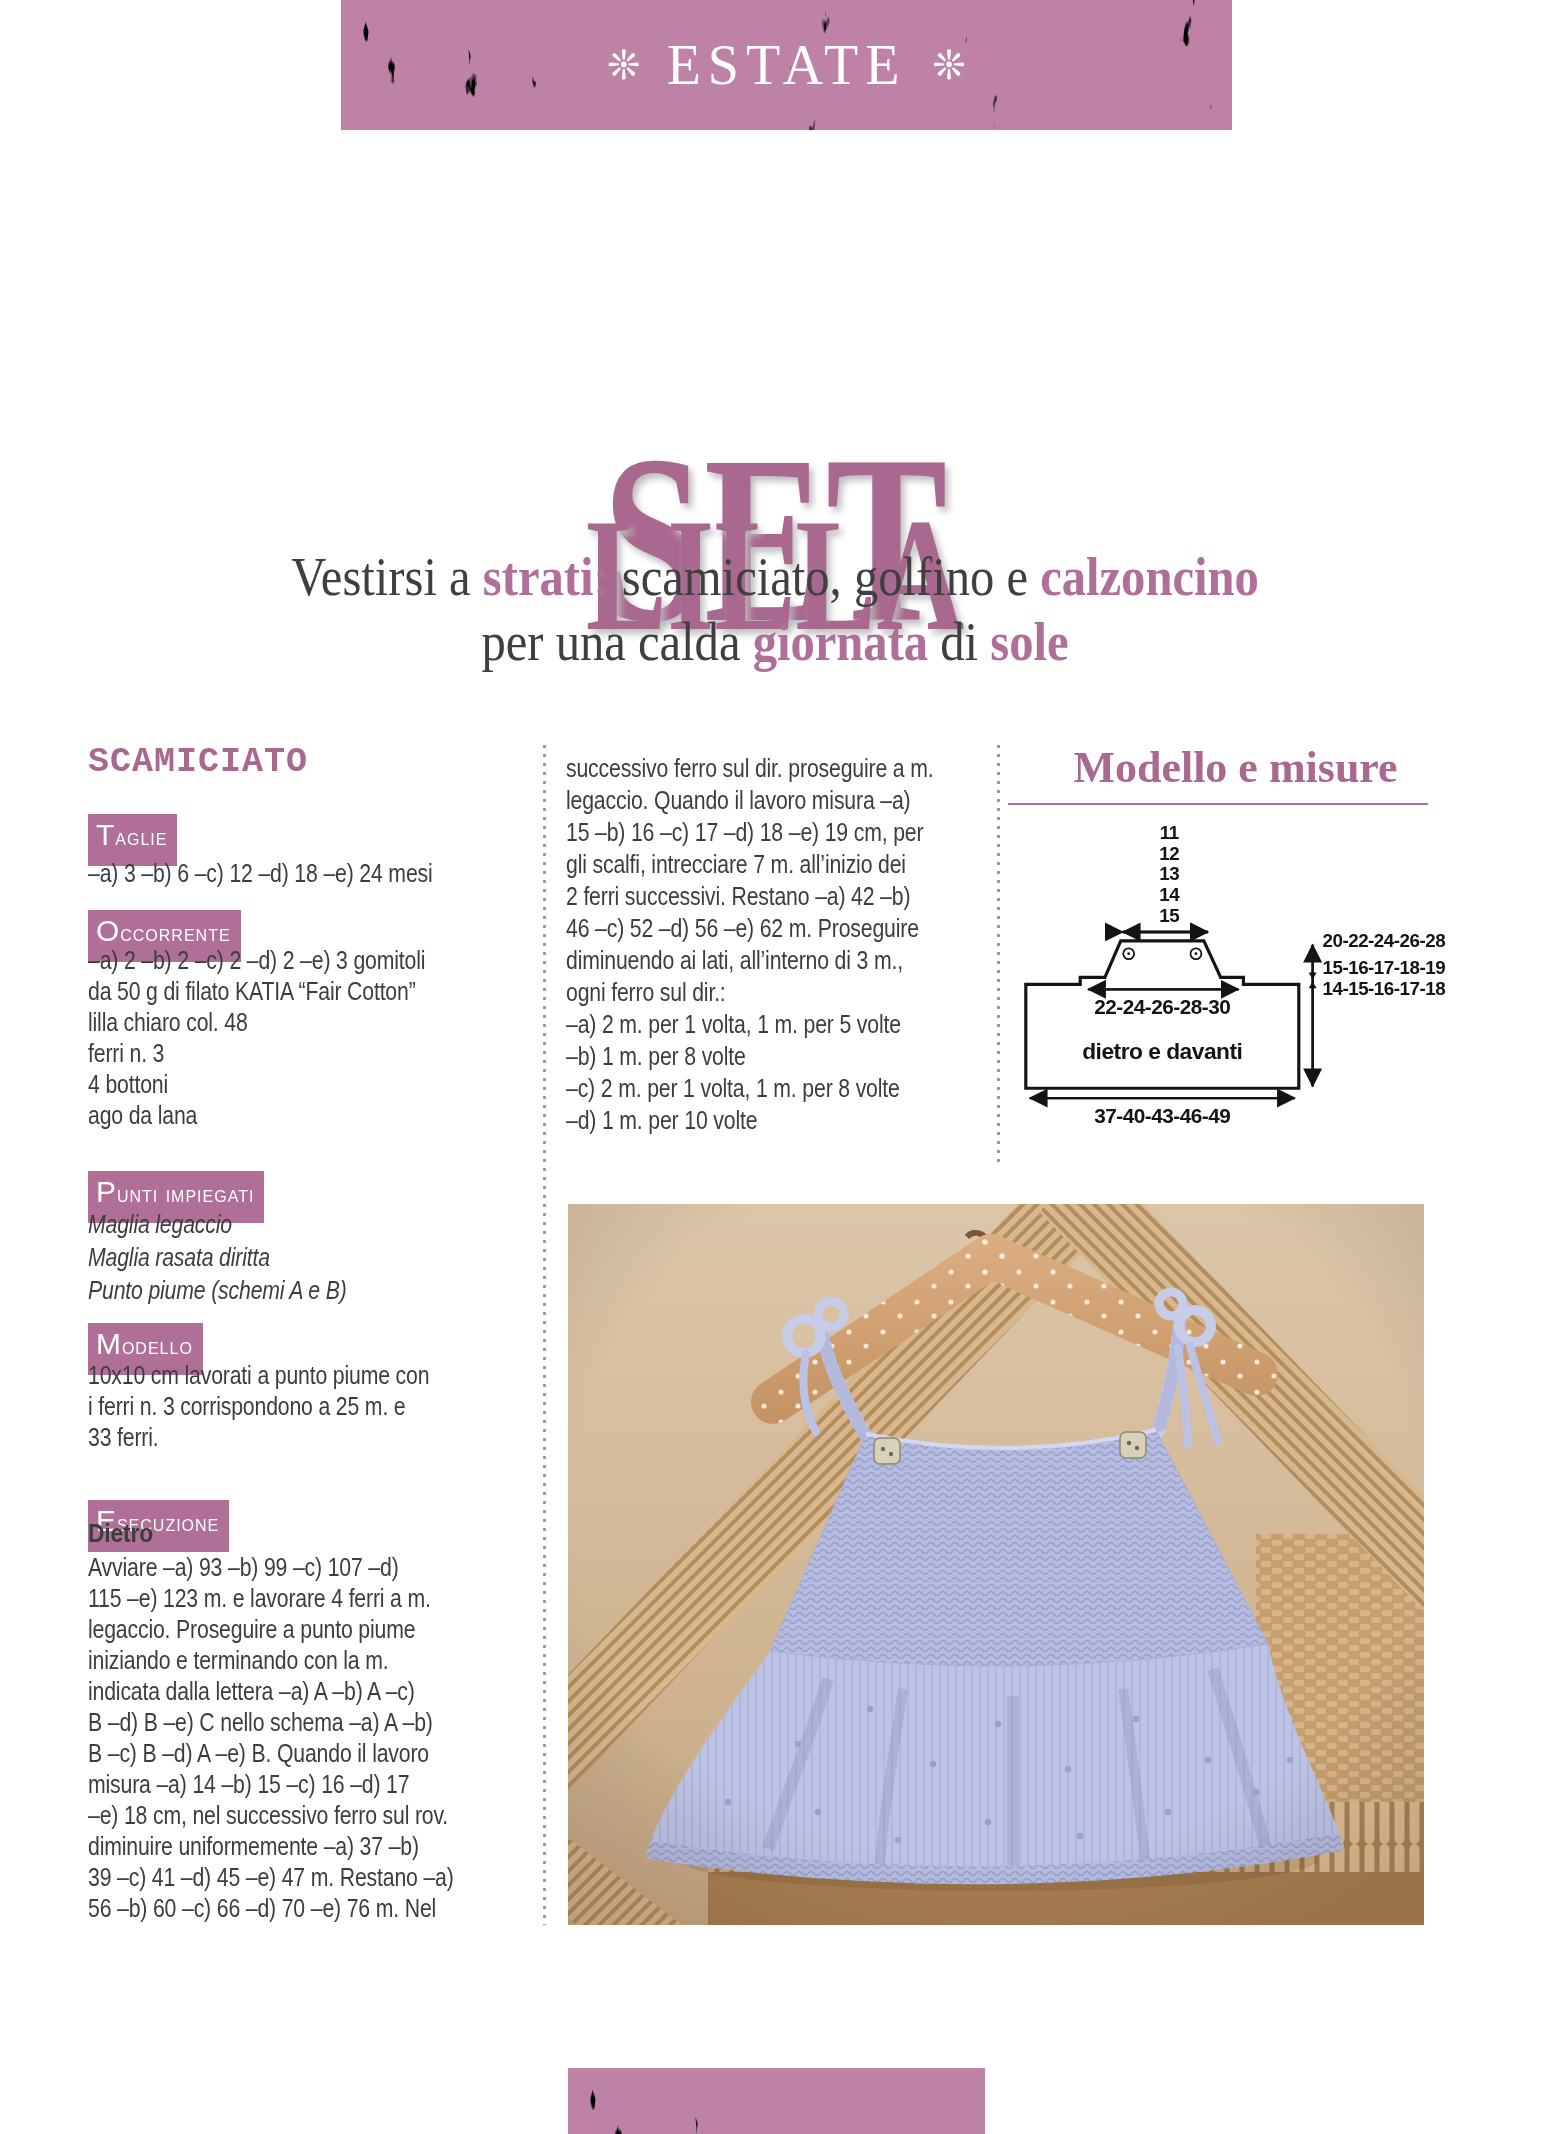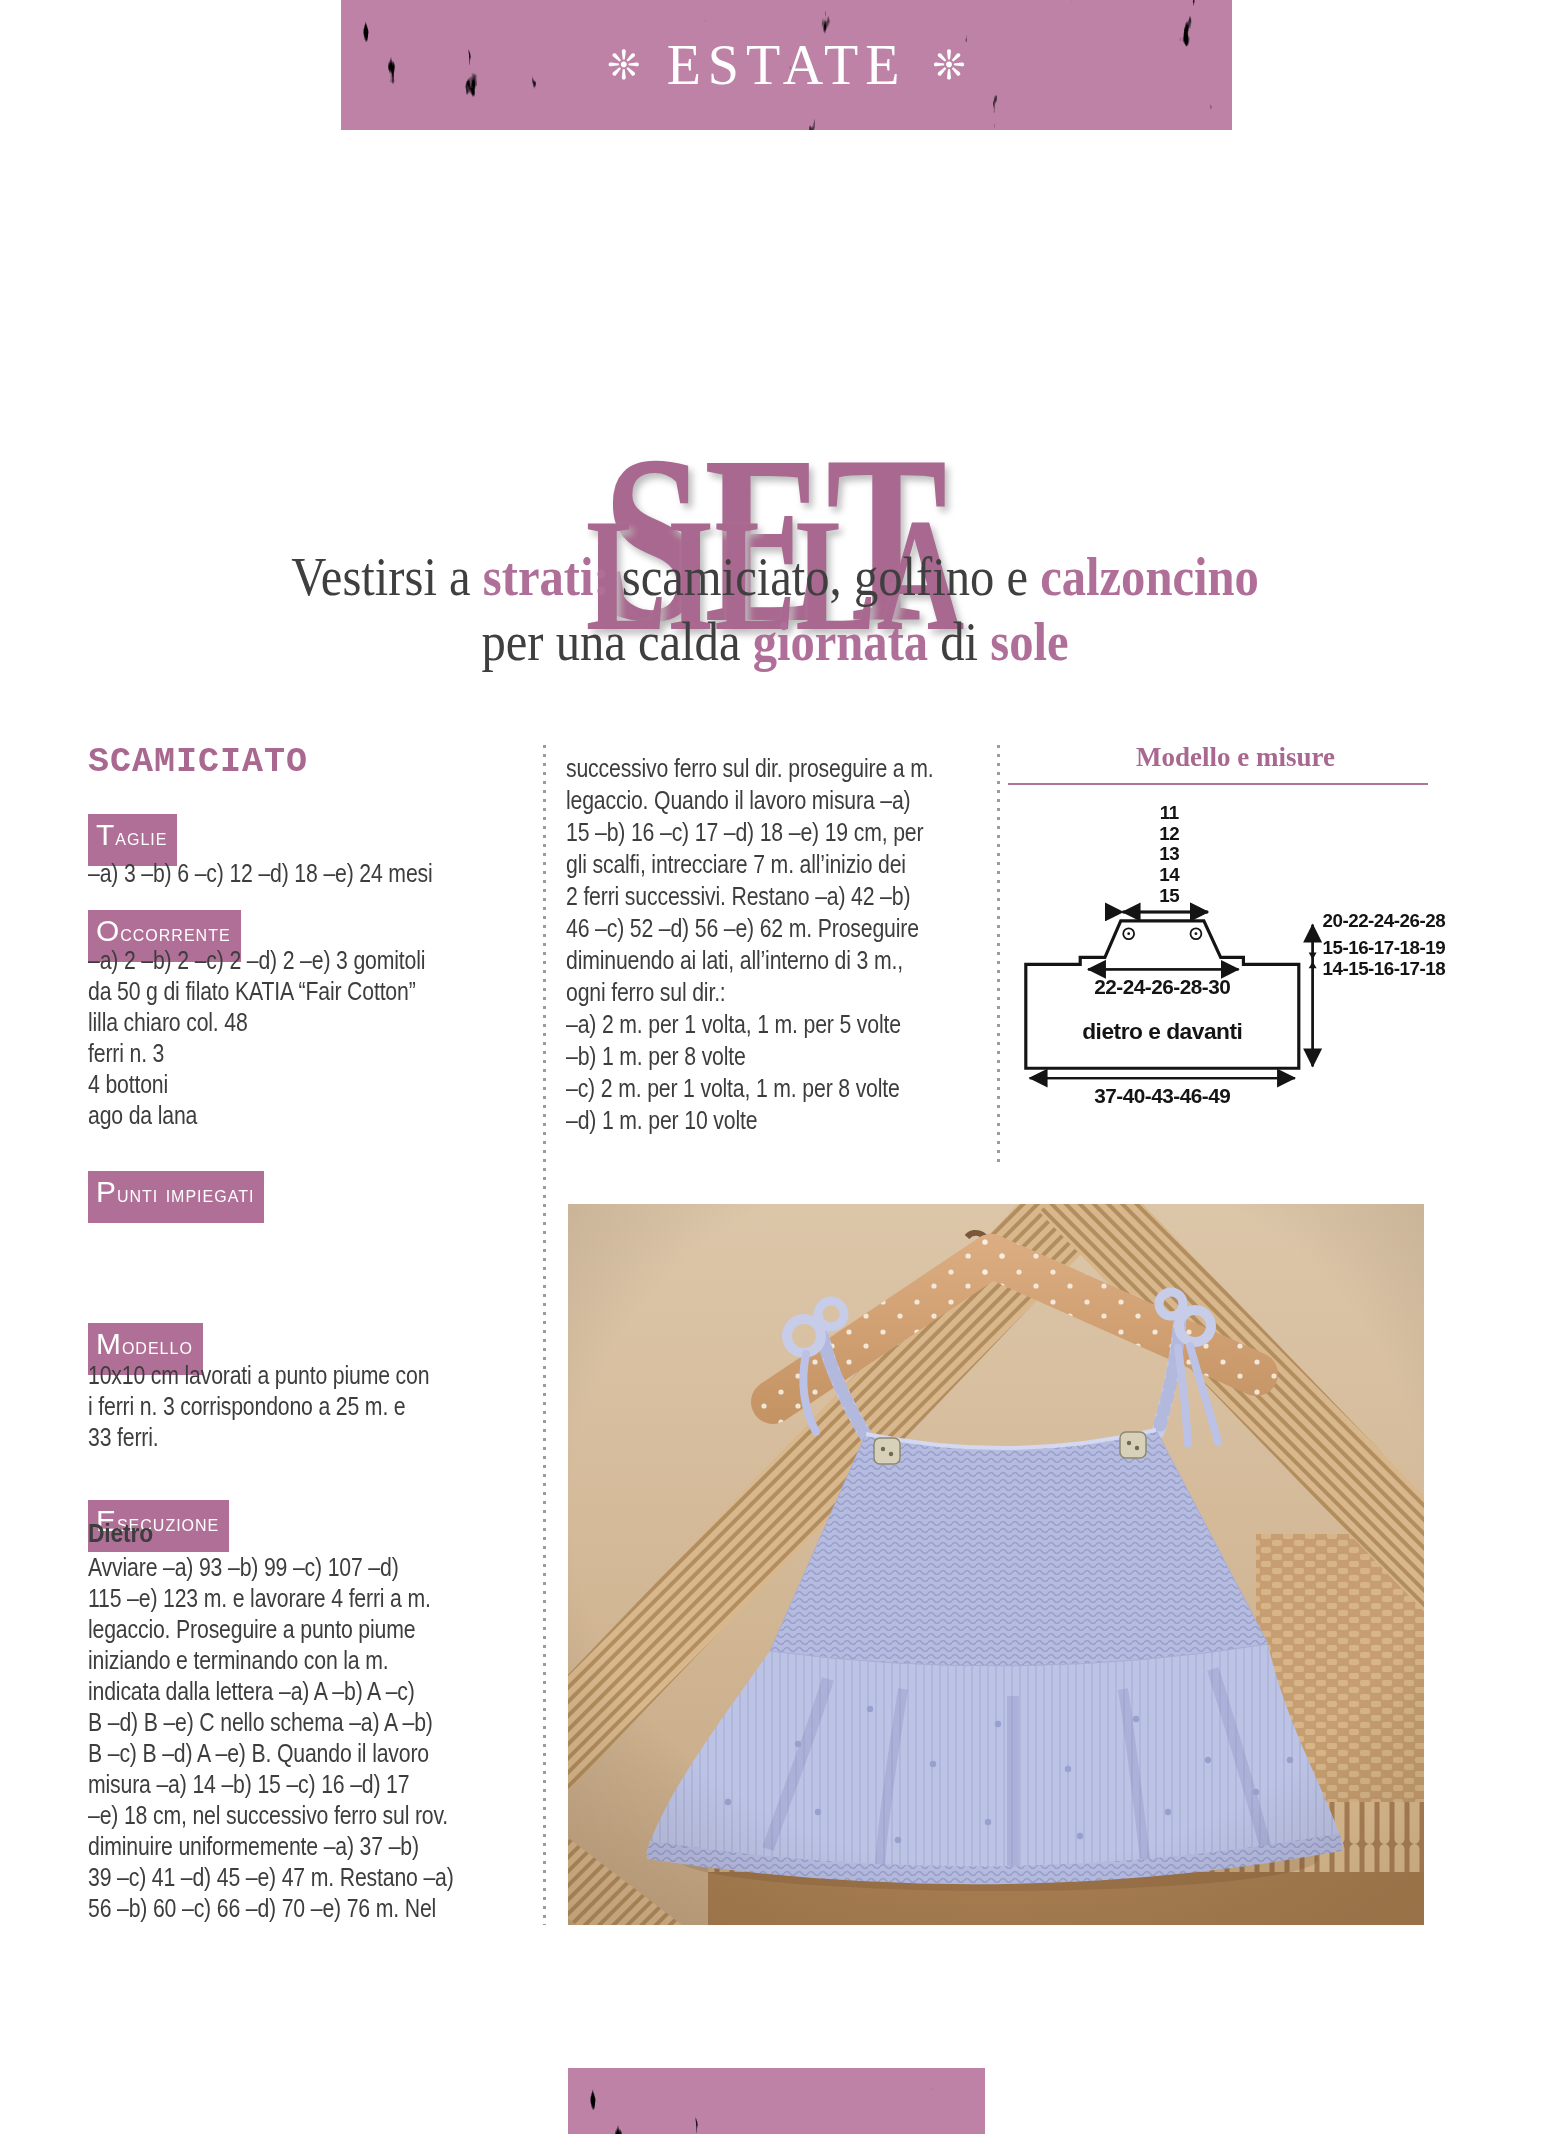--- a/index.html
+++ b/index.html
@@ -52,21 +52,21 @@
   .col-mid .bline{line-height:32px;}
 
   .vdash{position:absolute;width:3px;
          background:repeating-linear-gradient(to bottom,#9b9b9b 0 3px,transparent 3px 9px);}
   .vdash1{left:543px;top:745px;height:1180px;}
   .vdash2{left:997px;top:745px;height:420px;}
 
   
   .model{position:absolute;left:1008px;top:742px;width:455px;}
   .model h2{margin:0;text-align:center;font-family:"Liberation Serif",serif;
-            font-weight:bold;font-size:27px;color:#a9688f;}
+            font-weight:bold;font-size:44px;color:#a9688f;}
   .model .rule{width:420px;border:0;border-top:2px solid #ad7399;margin:10px 0 0 0;}
   .diagram{display:block;width:455px;height:327px;margin-top:4px;}
 
   
   .photo{position:absolute;left:568px;top:1204px;width:856px;height:721px;margin:0;}
   .photo svg{display:block;width:100%;height:100%;}
 
   .pagenum{position:absolute;left:0;right:0;top:2008px;text-align:center;
            font-size:33px;color:#2d2d2d;letter-spacing:0.5px;}
 </style>
@@ -111,20 +111,25 @@
     <div class="pos-occ-list">
         <div class="bline">–a) 2 –b) 2 –c) 2 –d) 2 –e) 3 gomitoli</div>
         <div class="bline">da 50 g di filato KATIA “Fair Cotton”</div>
         <div class="bline">lilla chiaro col. 48</div>
         <div class="bline">ferri n. 3</div>
         <div class="bline">4 bottoni</div>
         <div class="bline">ago da lana</div>
       </div>
 
     <span class="label pos-punti-label">Punti impiegati</span>
+    <div class="pos-punti-list italic">
+        <div class="bline">Maglia legaccio</div>
+        <div class="bline">Maglia rasata diritta</div>
+        <div class="bline">Punto piume (schemi A e B)</div>
+      </div>
 
     <span class="label pos-camp-label">Modello</span>
     <div class="pos-camp-list">
         <div class="bline">10x10 cm lavorati a punto piume con</div>
         <div class="bline">i ferri n. 3 corrispondono a 25 m. e</div>
         <div class="bline">33 ferri.</div>
       </div>
 
     <span class="label pos-esec-label">Esecuzione</span>
     <div class="subhead pos-dietro">Dietro</div>

